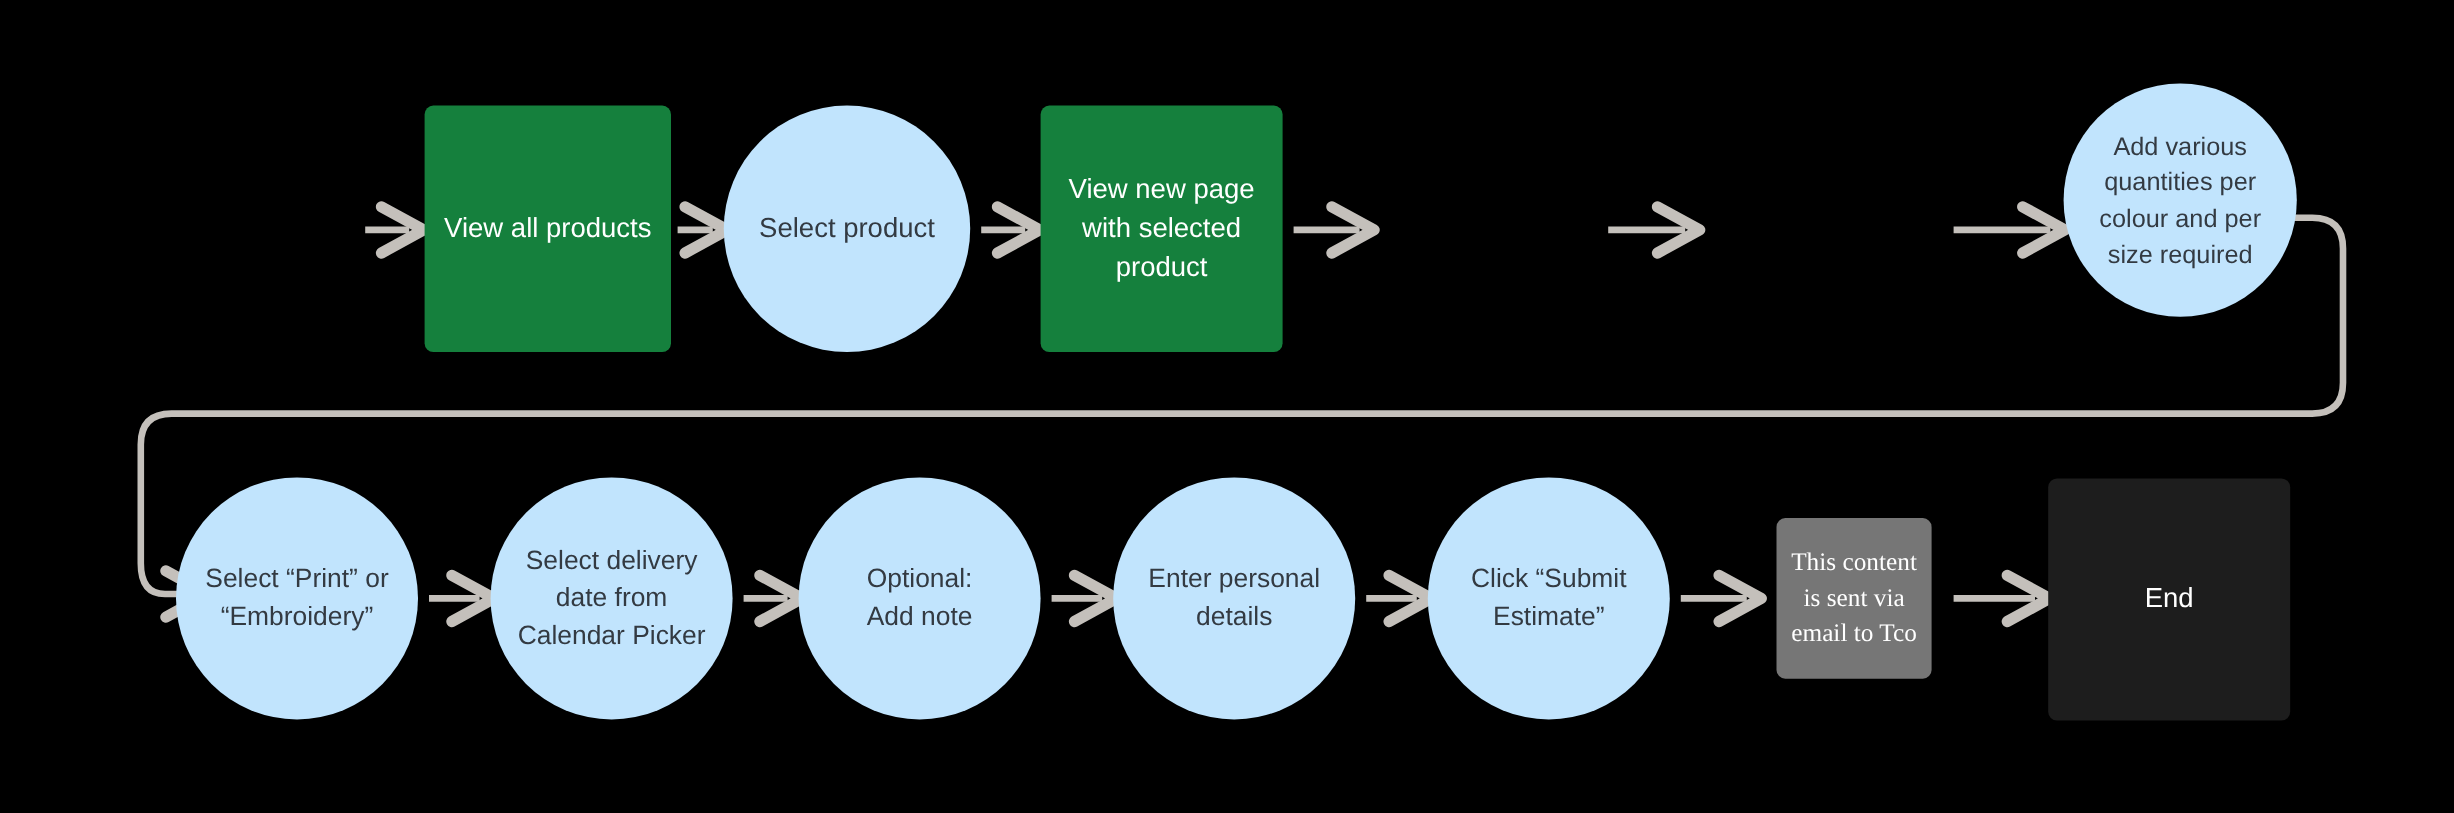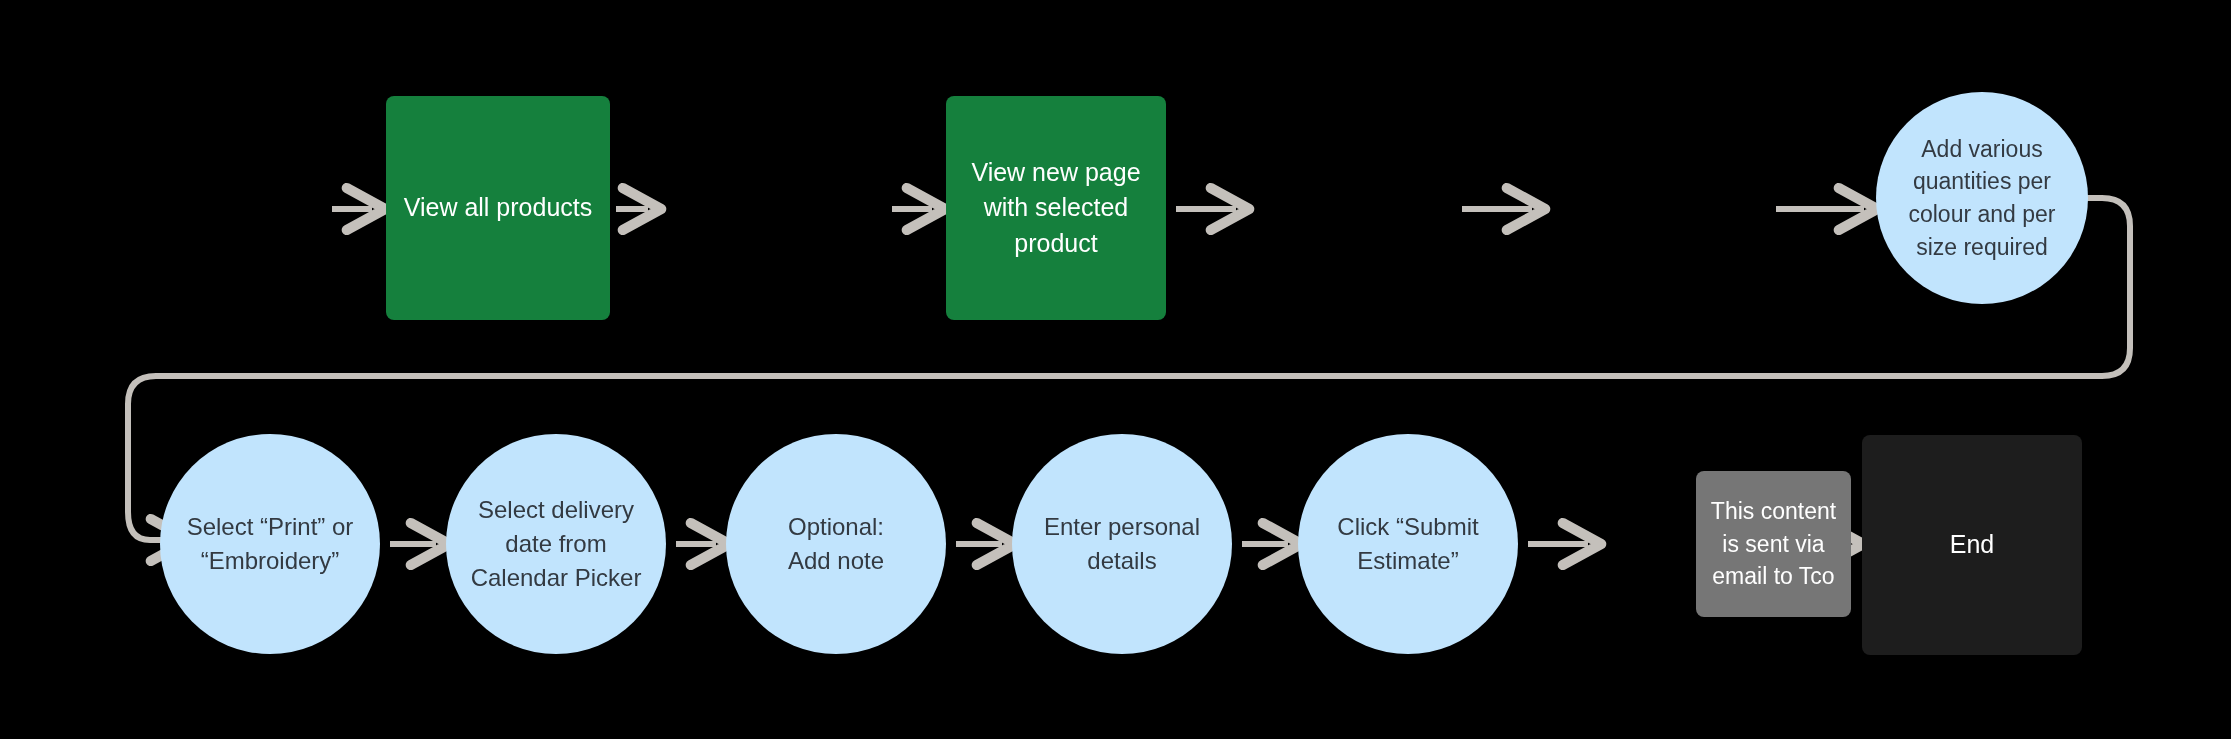--- a/index.html
+++ b/index.html
@@ -84,47 +84,48 @@
     <line x1="676" y1="544" x2="716" y2="544" stroke="#c4c0bb" stroke-width="6" marker-end="url(#arrowhead)"></line>
     <line x1="956" y1="544" x2="1002" y2="544" stroke="#c4c0bb" stroke-width="6" marker-end="url(#arrowhead)"></line>
     <line x1="1242" y1="544" x2="1288" y2="544" stroke="#c4c0bb" stroke-width="6" marker-end="url(#arrowhead)"></line>
     <line x1="1528" y1="544" x2="1588" y2="544" stroke="#c4c0bb" stroke-width="6" marker-end="url(#arrowhead)"></line>
     <line x1="1776" y1="544" x2="1850" y2="544" stroke="#c4c0bb" stroke-width="6" marker-end="url(#arrowhead)"></line>
   </svg>
 
 
   <div class="node node-rect type-blue" style="left:386px;top:96px;width:224px;height:224px;font-size:25px;">View all products</div>
 
+  <div class="node node-circle type-lightblue" style="left:658px;top:96px;width:224px;height:224px;font-size:25px;">Select product</div>
 
   <div class="node node-rect type-blue" style="left:946px;top:96px;width:220px;height:224px;font-size:25px;">View new page
 with selected
 product</div>
 
 
 
-  <div class="node node-circle type-lightblue" style="left:1876px;top:92px;width:212px;height:212px;font-size:23px;">Add various
+  <div class="node node-circle type-lightblue" style="left:1876px;top:76px;width:212px;height:212px;font-size:23px;">Add various
 quantities per
 colour and per
 size required</div>
 
   <div class="node node-circle type-lightblue" style="left:160px;top:434px;width:220px;height:220px;font-size:24px;">Select “Print” or
 “Embroidery”</div>
 
   <div class="node node-circle type-lightblue" style="left:446px;top:434px;width:220px;height:220px;font-size:24px;">Select delivery
 date from
 Calendar Picker</div>
 
   <div class="node node-circle type-lightblue" style="left:726px;top:434px;width:220px;height:220px;font-size:24px;">Optional:
 Add note</div>
 
   <div class="node node-circle type-lightblue" style="left:1012px;top:434px;width:220px;height:220px;font-size:24px;">Enter personal
 details</div>
 
   <div class="node node-circle type-lightblue" style="left:1298px;top:434px;width:220px;height:220px;font-size:24px;">Click “Submit
 Estimate”</div>
 
-  <div class="node node-rect type-grey" style="left:1696px;top:471px;width:155px;height:146px;font-size:23px;">This content
+  <div class="node node-rect type-grey" style="left:1615px;top:471px;width:141px;height:146px;font-size:23px;font-family:Liberation Serif, serif;">This content
 is sent via
 email to Tco</div>
 
   <div class="node node-rect type-dark" style="left:1862px;top:435px;width:220px;height:220px;font-size:25px;">End</div>
 
 </div>
 
 </body></html>

